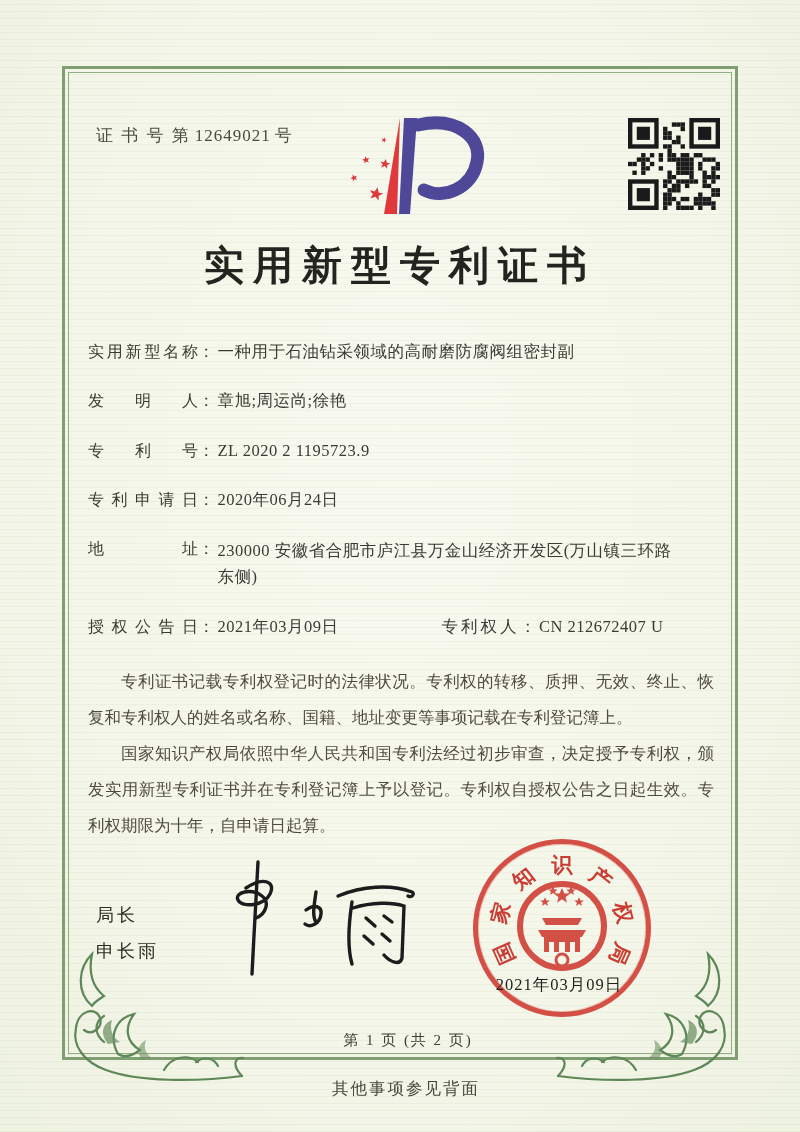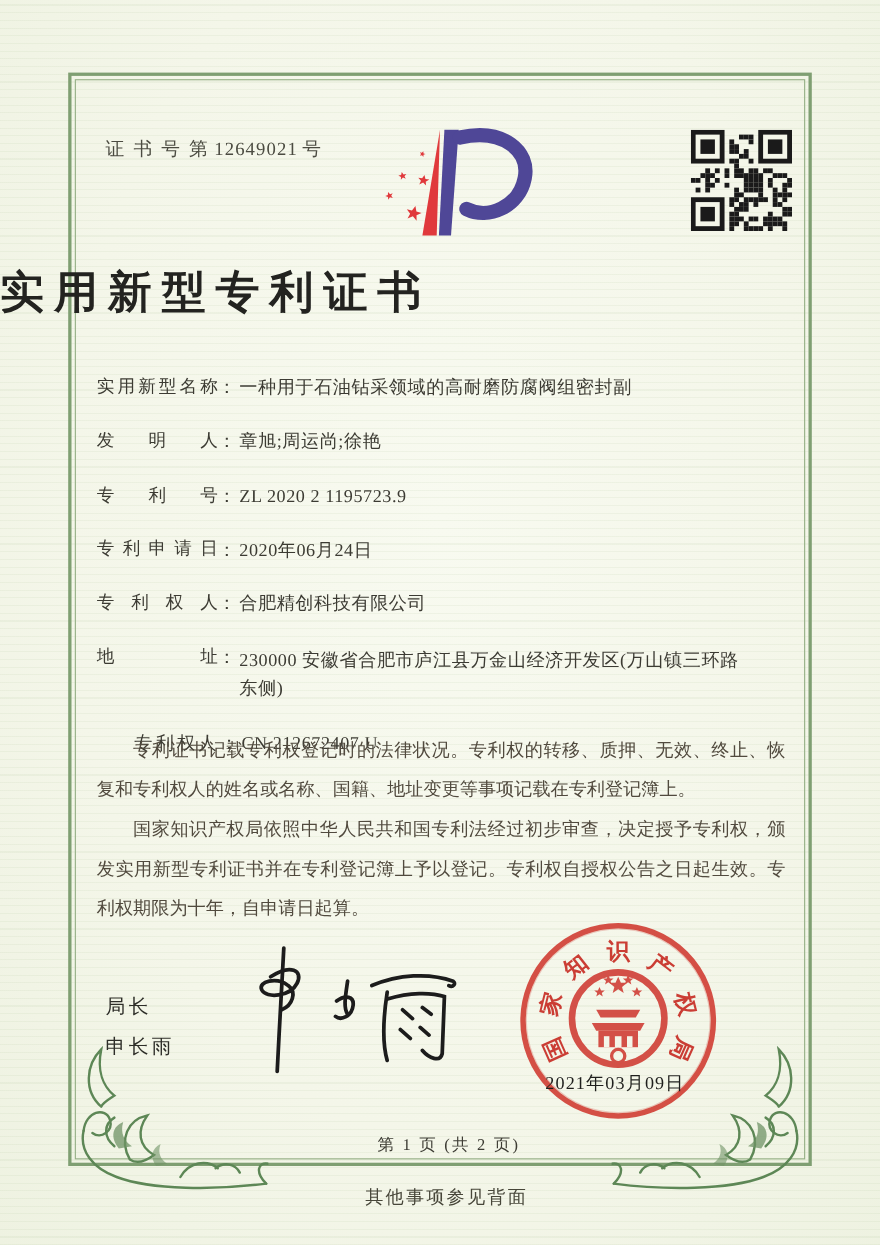--- a/index.html
+++ b/index.html
@@ -16,21 +16,21 @@
     border:3px solid #7f9f72;}
   .frame-inner{position:absolute;left:3px;top:3px;right:3px;bottom:3px;border:1px solid #93ae83;}
   
   .cert-no{position:absolute;left:96px;top:124px;font-size:17px;color:#4b4b41;letter-spacing:2px;}
   .cert-no .num{letter-spacing:1px;margin:0 4px;}
   
   .logo{position:absolute;left:336px;top:108px;width:152px;height:116px;}
   
   .qr{position:absolute;left:628px;top:118px;width:92px;height:92px;}
   
-  .title{position:absolute;left:0;right:0;top:238px;text-align:left;
+  .title{position:absolute;left:0;right:0;top:238px;text-align:center;
     font-size:40px;font-weight:600;letter-spacing:9px;color:#232320;}
   
   .fields{position:absolute;left:88px;top:341px;width:628px;font-size:16.5px;line-height:1.35;}
   .frow{margin-bottom:27px;white-space:nowrap;}
   .flabel{display:inline-block;width:110px;font-size:16px;text-align:justify;text-align-last:justify;vertical-align:top;}
   .fcolon{display:inline-block;vertical-align:top;margin-right:3px;}
   .fvalue{display:inline-block;vertical-align:top;letter-spacing:.5px;}
   .frow.address .fvalue{width:468px;white-space:normal;line-height:1.55;}
   .frow.grant{display:flex;}
   .grant-no-group{margin-left:34px;white-space:nowrap;}
@@ -246,27 +246,27 @@
     </div>
     <div class="frow">
       <span class="flabel">发明人</span><span class="fcolon">：</span><span class="fvalue">章旭;周运尚;徐艳</span>
     </div>
     <div class="frow">
       <span class="flabel">专利号</span><span class="fcolon">：</span><span class="fvalue">ZL 2020 2 1195723.9</span>
     </div>
     <div class="frow">
       <span class="flabel">专利申请日</span><span class="fcolon">：</span><span class="fvalue">2020年06月24日</span>
     </div>
-    <div class="frow">
-      <span class="flabel">专利权人</span><span class="fcolon">：</span><span class="fvalue">合肥精创科技有限公司</span>
-    </div>
     <div class="frow address">
       <span class="flabel">地址</span><span class="fcolon">：</span><span class="fvalue">230000 安徽省合肥市庐江县万金山经济开发区(万山镇三环路东侧)</span>
     </div>
     <div class="frow grant">
+      <div>
+        <span class="flabel">授权公告日</span><span class="fcolon">：</span><span class="fvalue gdate">2021年03月09日</span>
+      </div>
       <div class="grant-no-group">
         <span class="glabel">专利权人</span><span class="fcolon">：</span><span class="fvalue">CN 212672407 U</span>
       </div>
     </div>
   </div>
 
   <div class="bodytext">
     <p>专利证书记载专利权登记时的法律状况。专利权的转移、质押、无效、终止、恢复和专利权人的姓名或名称、国籍、地址变更等事项记载在专利登记簿上。</p>
     <p>国家知识产权局依照中华人民共和国专利法经过初步审查，决定授予专利权，颁发实用新型专利证书并在专利登记簿上予以登记。专利权自授权公告之日起生效。专利权期限为十年，自申请日起算。</p>
   </div>

